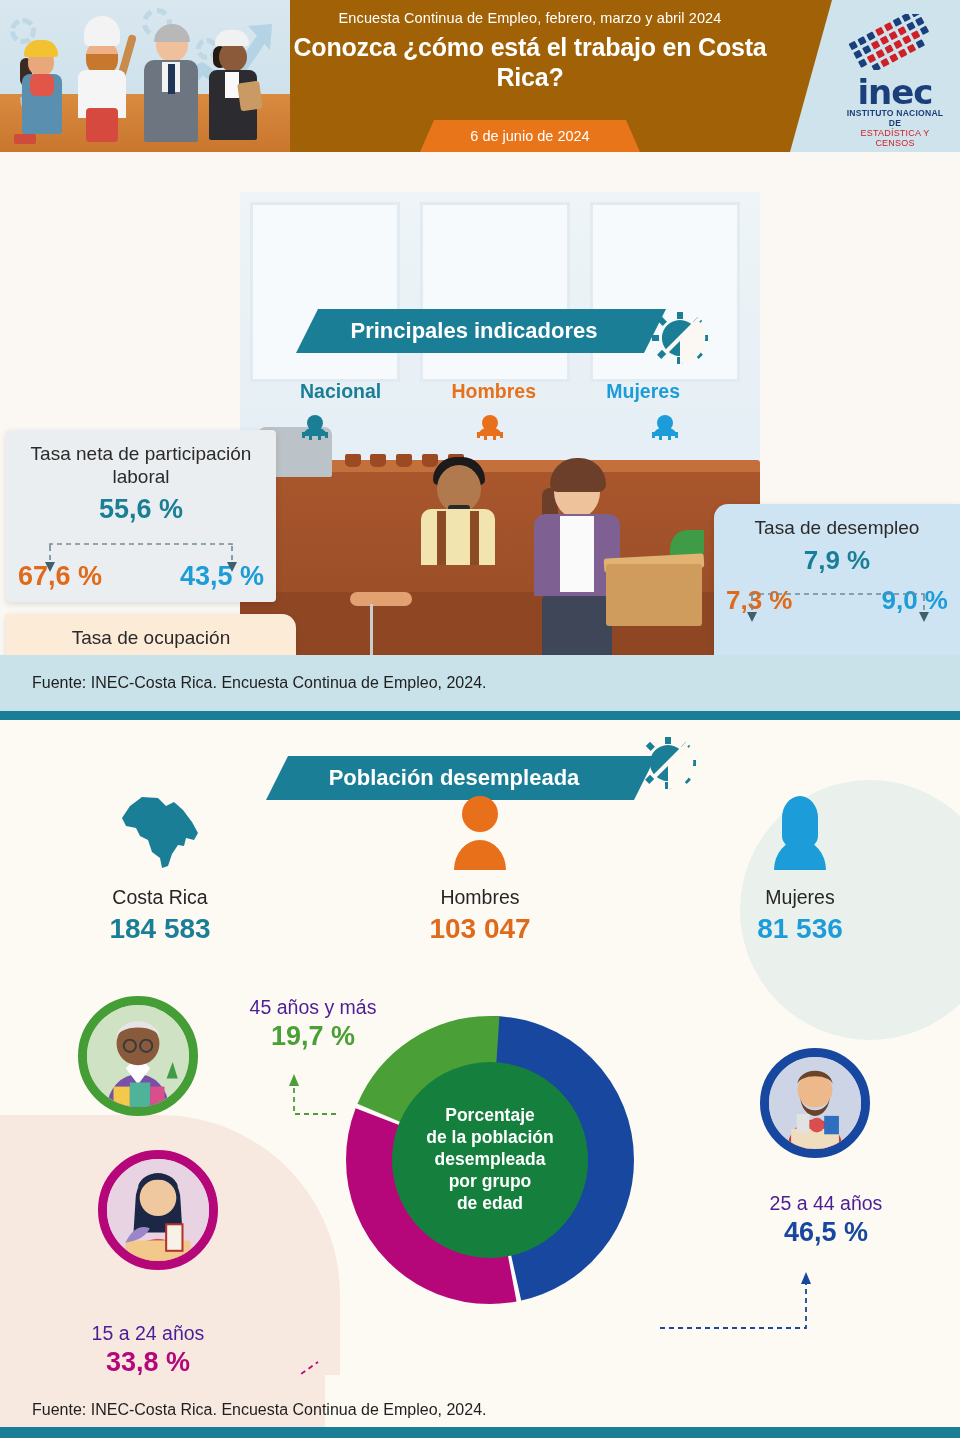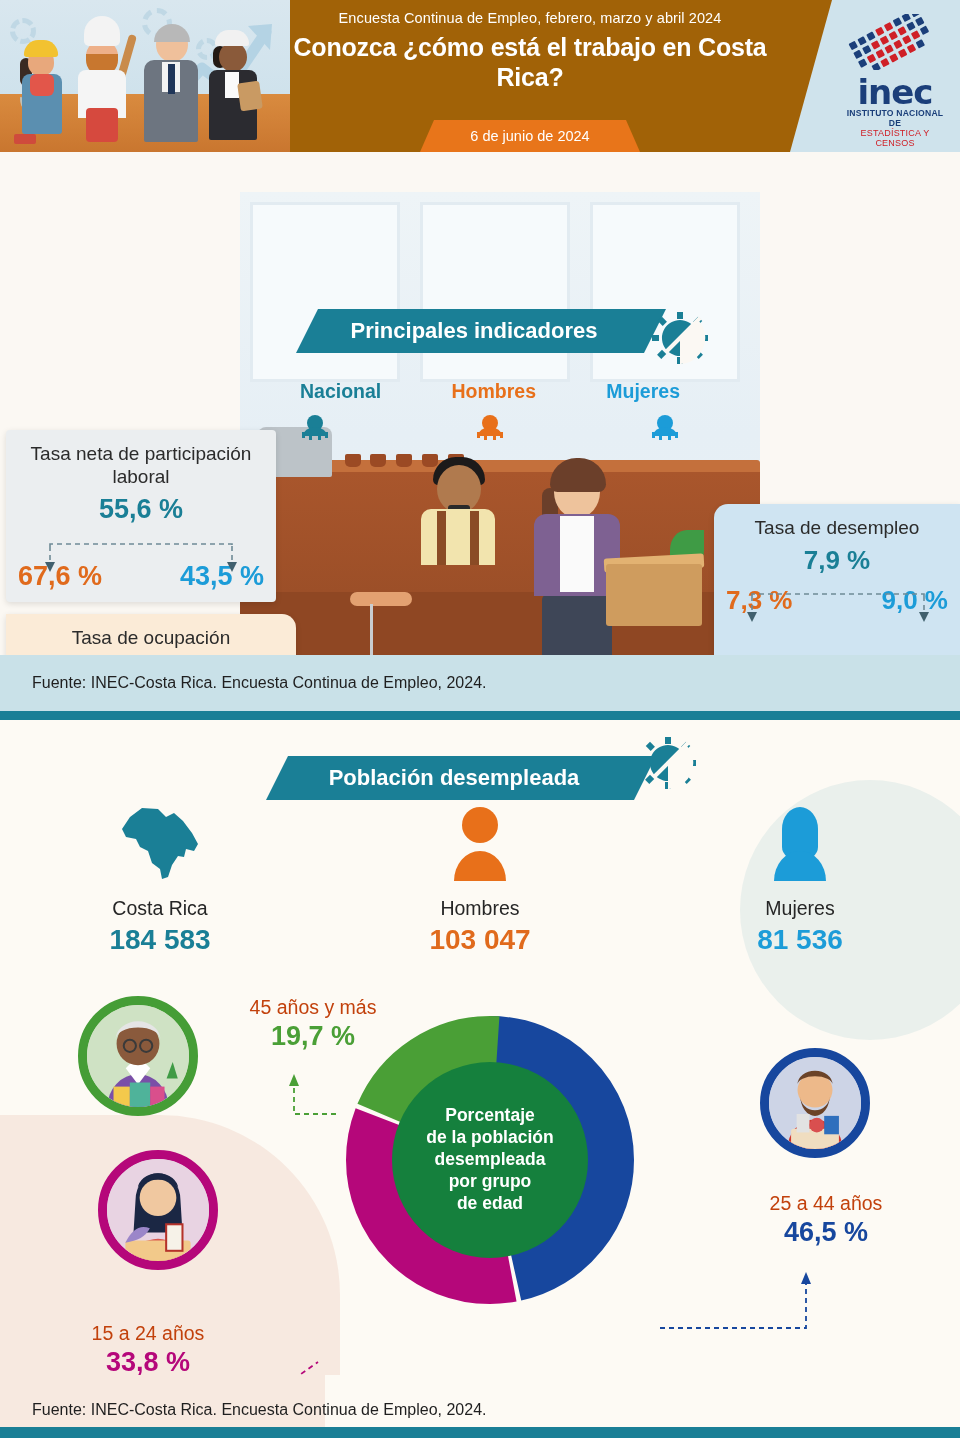--- a/index.html
+++ b/index.html
@@ -212,21 +212,21 @@
   .sec2-blob1 {
     position:absolute; right:-40px; top:60px; width:260px; height:260px;
     background:#eaf0ec; border-radius:50%;
   }
   .sec2-blob2 {
     position:absolute; left:0; bottom:0; width:340px; height:260px;
     background:#f7e9e0; border-radius:0 180px 0 0;
   }
 
   .pop-row {
-    position: absolute; left: 0; top: 79px; width: 960px;
+    position: absolute; left: 0; top: 68px; width: 960px;
     display: flex;
   }
   .pop-col { flex: 1; text-align: center; }
   .pop-label { font-size: 19.5px; color: #262626; margin-top: 6px; }
   .pop-value { font-size: 28px; font-weight: bold; margin-top: 4px; }
   .pv-cr { color: #1a7f96; }
   .pv-h  { color: #e06a1c; }
   .pv-m  { color: #1c9cd8; }
 
   .donut-wrap { position: absolute; left: 330px; top: 280px; width: 320px; height: 320px; }
@@ -240,21 +240,21 @@
     position: absolute; border-radius: 50%;
     display:flex; align-items:center; justify-content:center; overflow:hidden;
   }
   .av-green { left: 78px; top: 276px; width: 120px; height: 120px; border: 9px solid #459d36; background:#cfe2c4; }
   .av-magenta { left: 98px; top: 430px; width: 120px; height: 120px; border: 9px solid #b5077a; background:#e8d3e2; }
   .av-blue { left: 760px; top: 328px; width: 110px; height: 110px; border: 9px solid #17479e; background:#cdd4e6; }
 
   .cb-figure { position:relative; width:100%; height:100%; }
 
   .annot { position: absolute; text-align: center; }
-  .annot .a-label { font-size: 19.5px; color: #c2410c; }
+  .annot .a-label { font-size: 19.5px; color: #4c1d95; }
   .annot .a-value { font-size: 27px; font-weight: bold; margin-top: 2px; }
   .an-45 { left: 218px; top: 276px; width: 190px; }
   .an-45 .a-value { color: #4a9f36; }
   .an-15 { left: 48px; top: 1322px; width: 200px; }
   .an-25 { left: 726px; top: 1192px; width: 200px; }
 
   .source-bar.s2 { top: 1382px; background: transparent; }
   .footer-rule { position: absolute; left: 0; top: 1427px; width: 960px; height: 11px; background: #1a7f96; }
   .sec2-sourceband {
     position:absolute; left:0; top:1375px; width:960px; height:52px; background:#fdfaf4;

